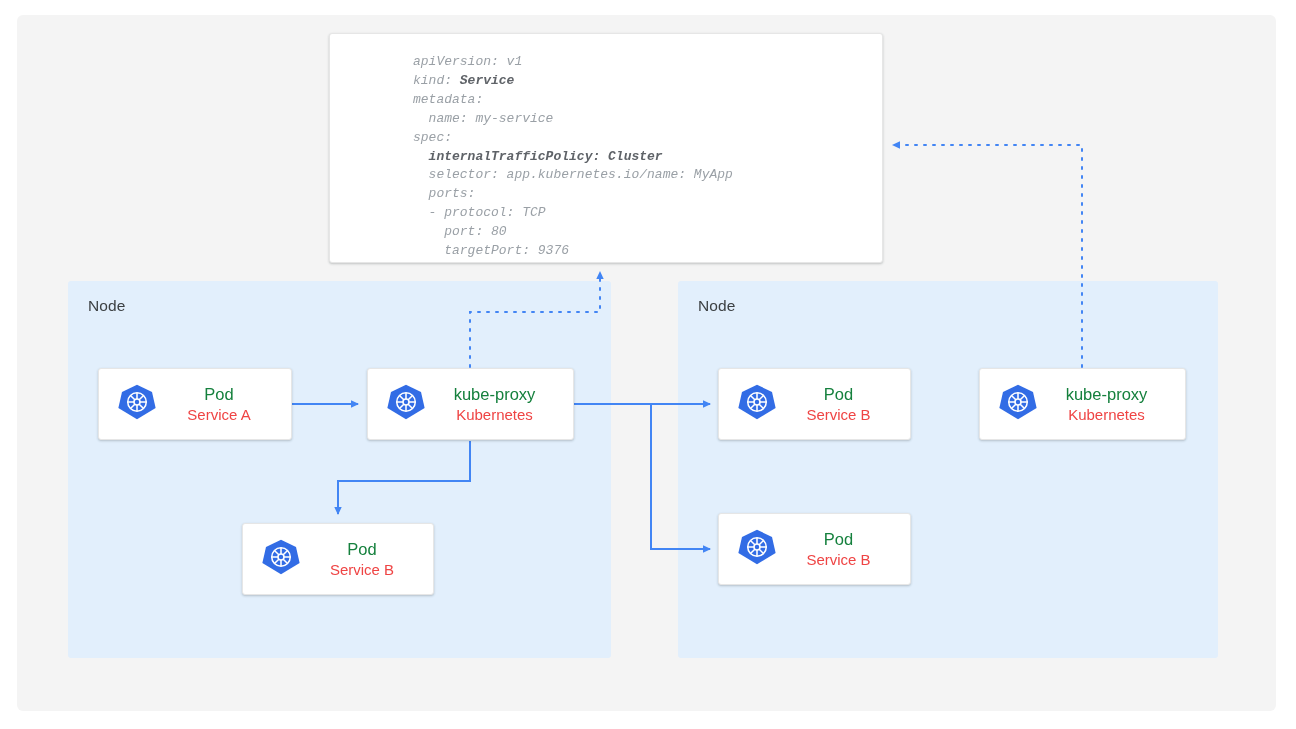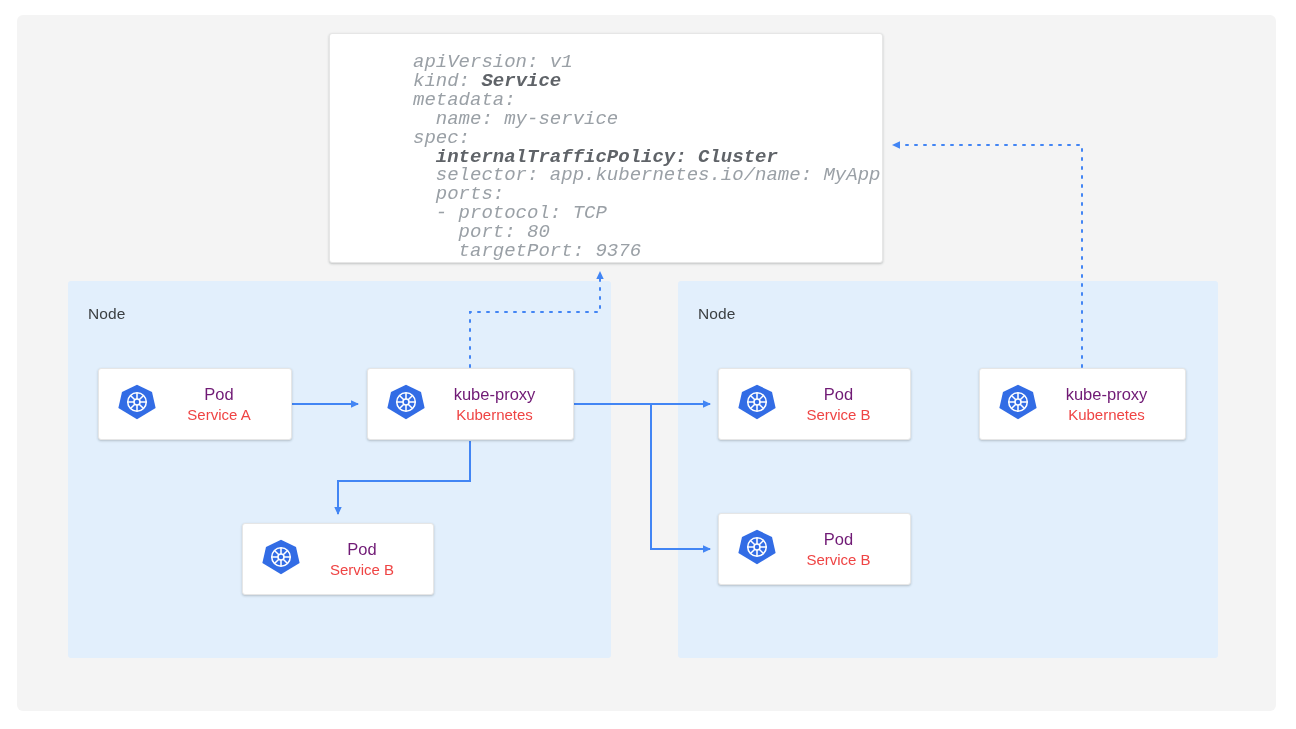--- a/index.html
+++ b/index.html
@@ -2,37 +2,37 @@
 <html><head>
 <meta charset="utf-8">
 <style>
   html,body{margin:0;padding:0;background:#ffffff;}
   body{width:1296px;height:729px;font-family:"Liberation Sans",sans-serif;-webkit-font-smoothing:antialiased;}
   #stage{position:relative;width:1296px;height:729px;overflow:hidden;}
 
   .canvas{position:absolute;left:17px;top:15px;width:1259px;height:696px;background:#f4f4f4;border-radius:6px;}
 
   .node{position:absolute;background:#e2effc;border-radius:3px;}
-  .node-label{position:absolute;font-size:15.5px;color:#3c4043;letter-spacing:.1px;margin-top:8px;}
+  .node-label{position:absolute;font-size:15.5px;color:#3c4043;letter-spacing:.1px;}
 
   .card{position:absolute;background:#ffffff;border:1px solid #e6e6e6;border-radius:3px;
         box-shadow:0 1px 2px rgba(60,64,67,.18),0 1px 3px rgba(60,64,67,.10);
         display:flex;align-items:center;box-sizing:border-box;}
   .card .k8s{flex:0 0 auto;margin-left:18px;}
   .card .txt{flex:1 1 auto;display:flex;flex-direction:column;align-items:center;justify-content:center;
              padding-right:16px;padding-left:6px;}
-  .card .title{font-size:16.5px;color:#701a75;line-height:1.25;white-space:nowrap;}
+  .card .title{font-size:16.5px;color:#15803d;line-height:1.25;white-space:nowrap;}
   .card .sub{font-size:15px;color:#ef4444;line-height:1.3;white-space:nowrap;}
 
   .yamlbox{position:absolute;left:329px;top:33px;width:554px;height:230px;background:#fff;
            border:1px solid #e6e6e6;border-radius:3px;
            box-shadow:0 1px 2px rgba(60,64,67,.18),0 1px 3px rgba(60,64,67,.10);
            box-sizing:border-box;overflow:hidden;}
   .yaml{position:absolute;left:83px;top:19px;font-family:"Liberation Mono",monospace;font-style:italic;
-        font-size:19px;line-height:18.9px;color:#9aa0a6;white-space:pre;}
+        font-size:13px;line-height:18.9px;color:#9aa0a6;white-space:pre;}
   .yaml .b{font-weight:bold;color:#5f6368;}
 
   svg.wires{position:absolute;left:0;top:0;width:1296px;height:729px;overflow:visible;pointer-events:none;}
 </style>
 </head>
 <body>
 
 <div id="stage">
 
   <div class="canvas"></div>

